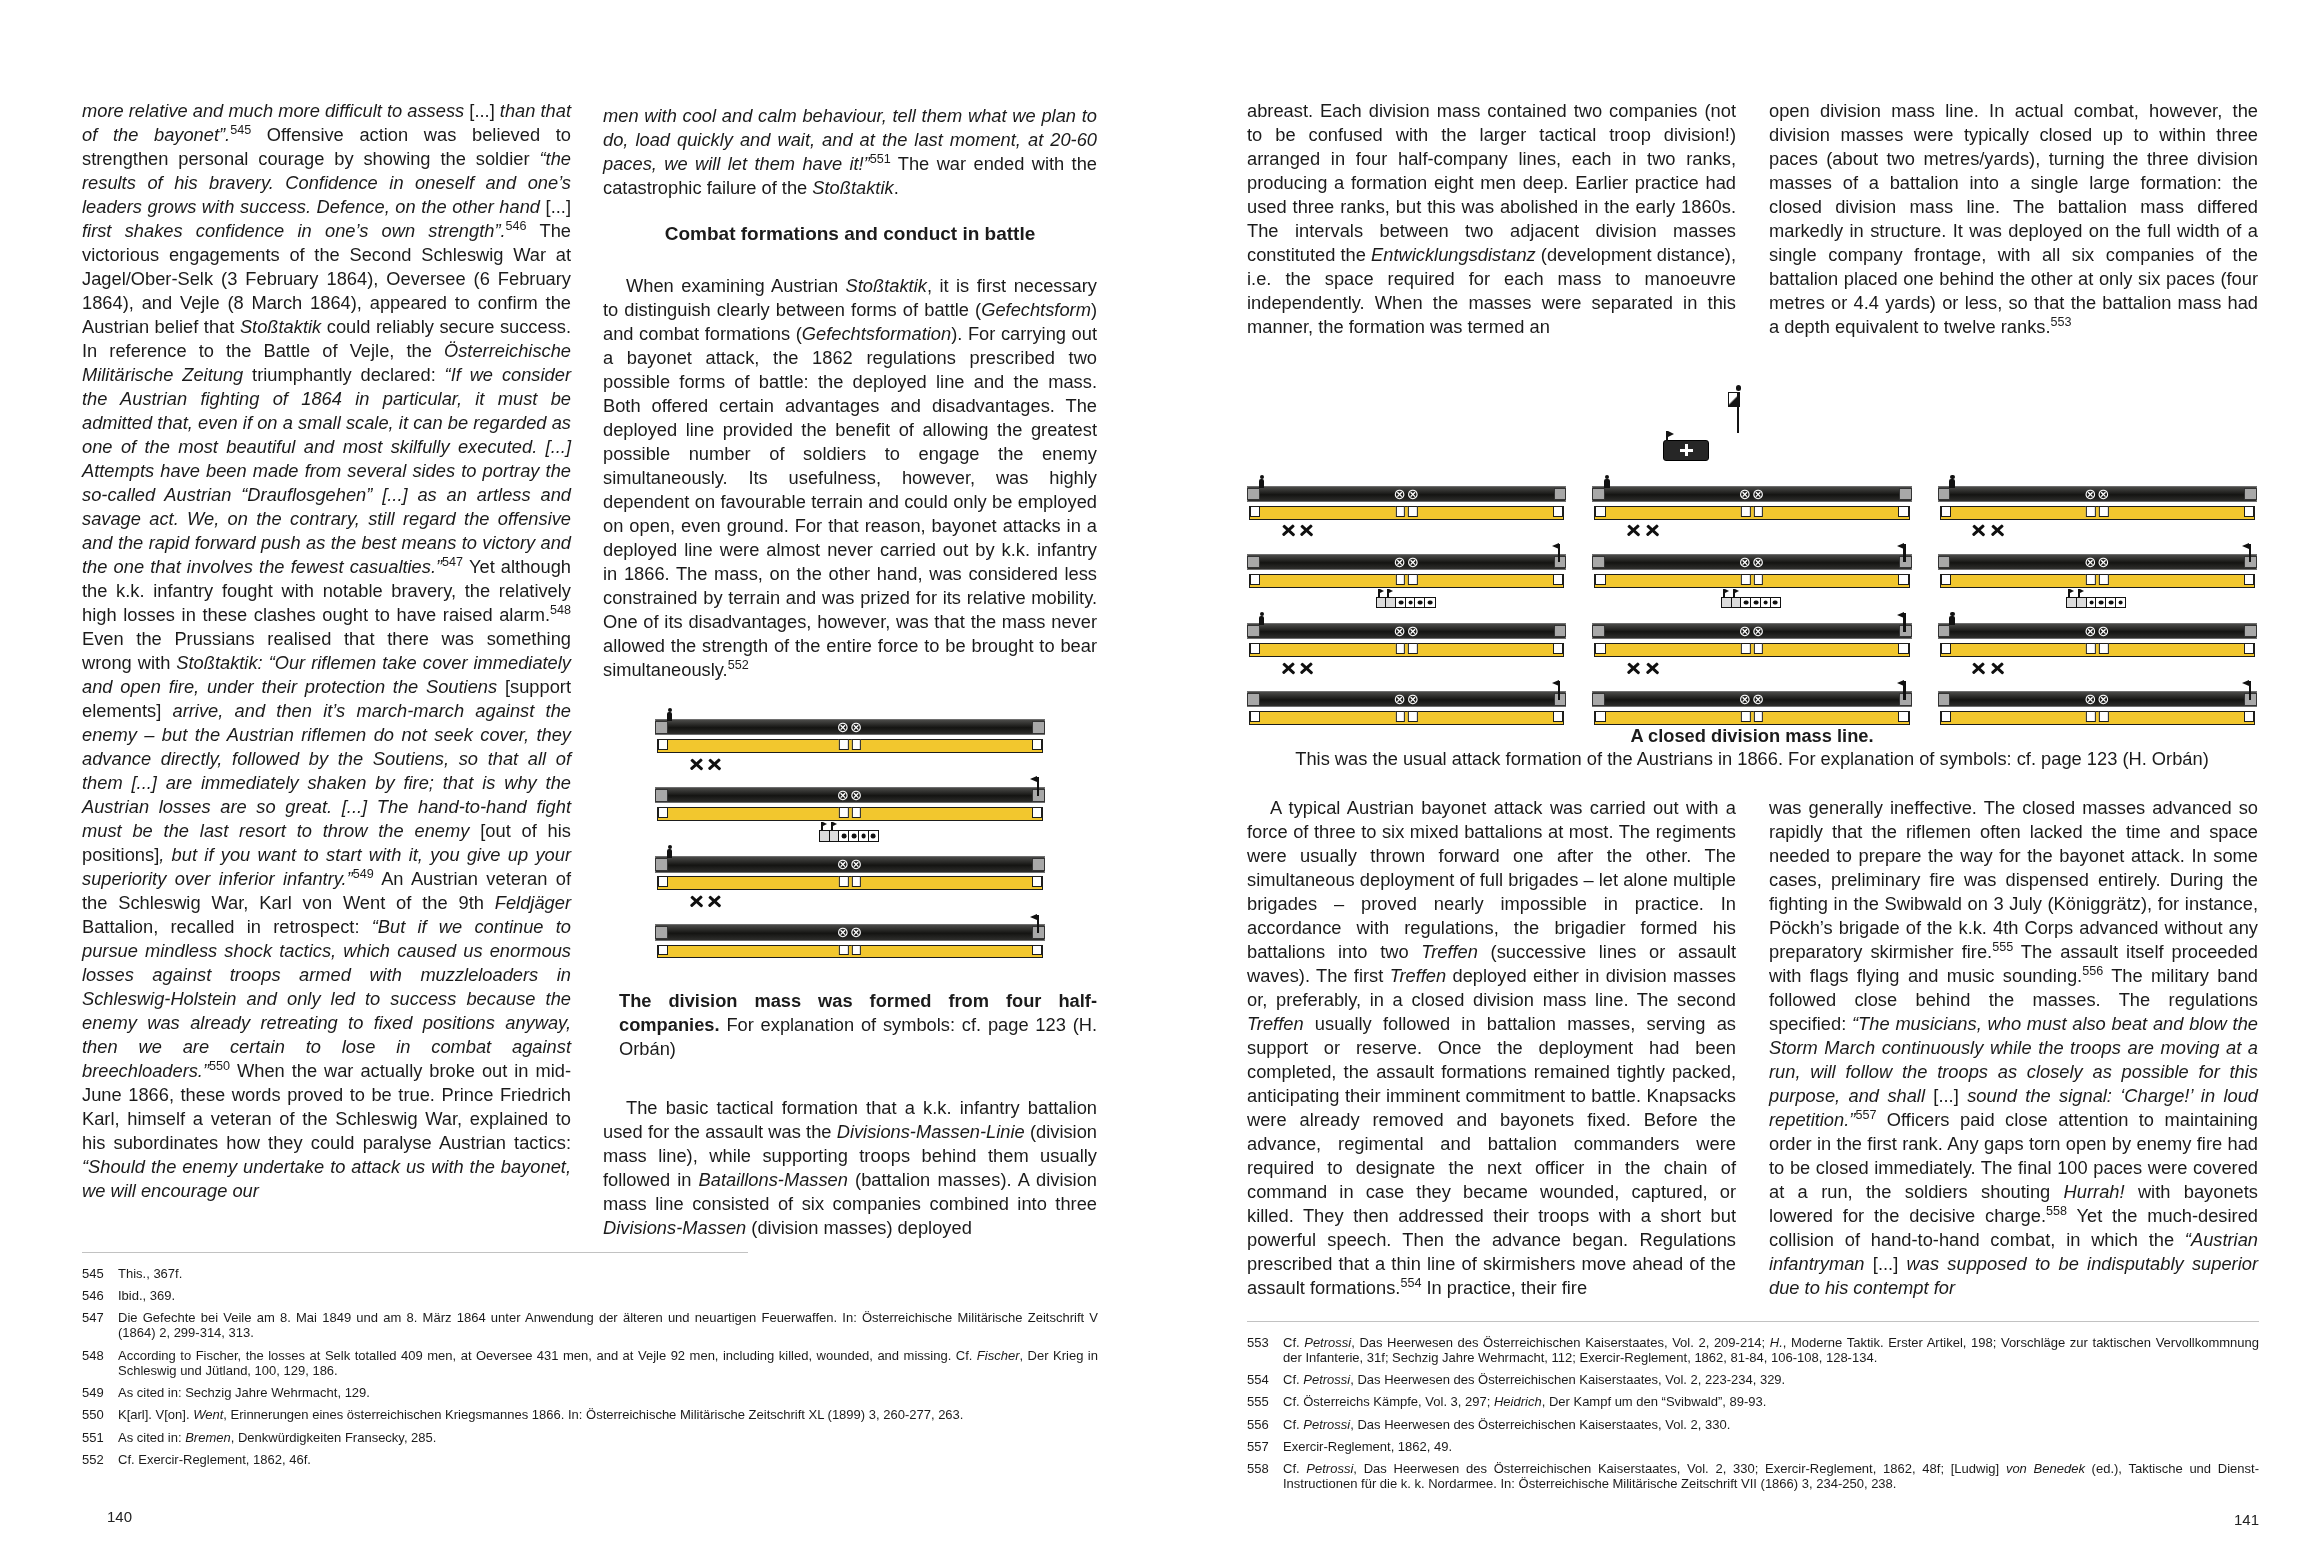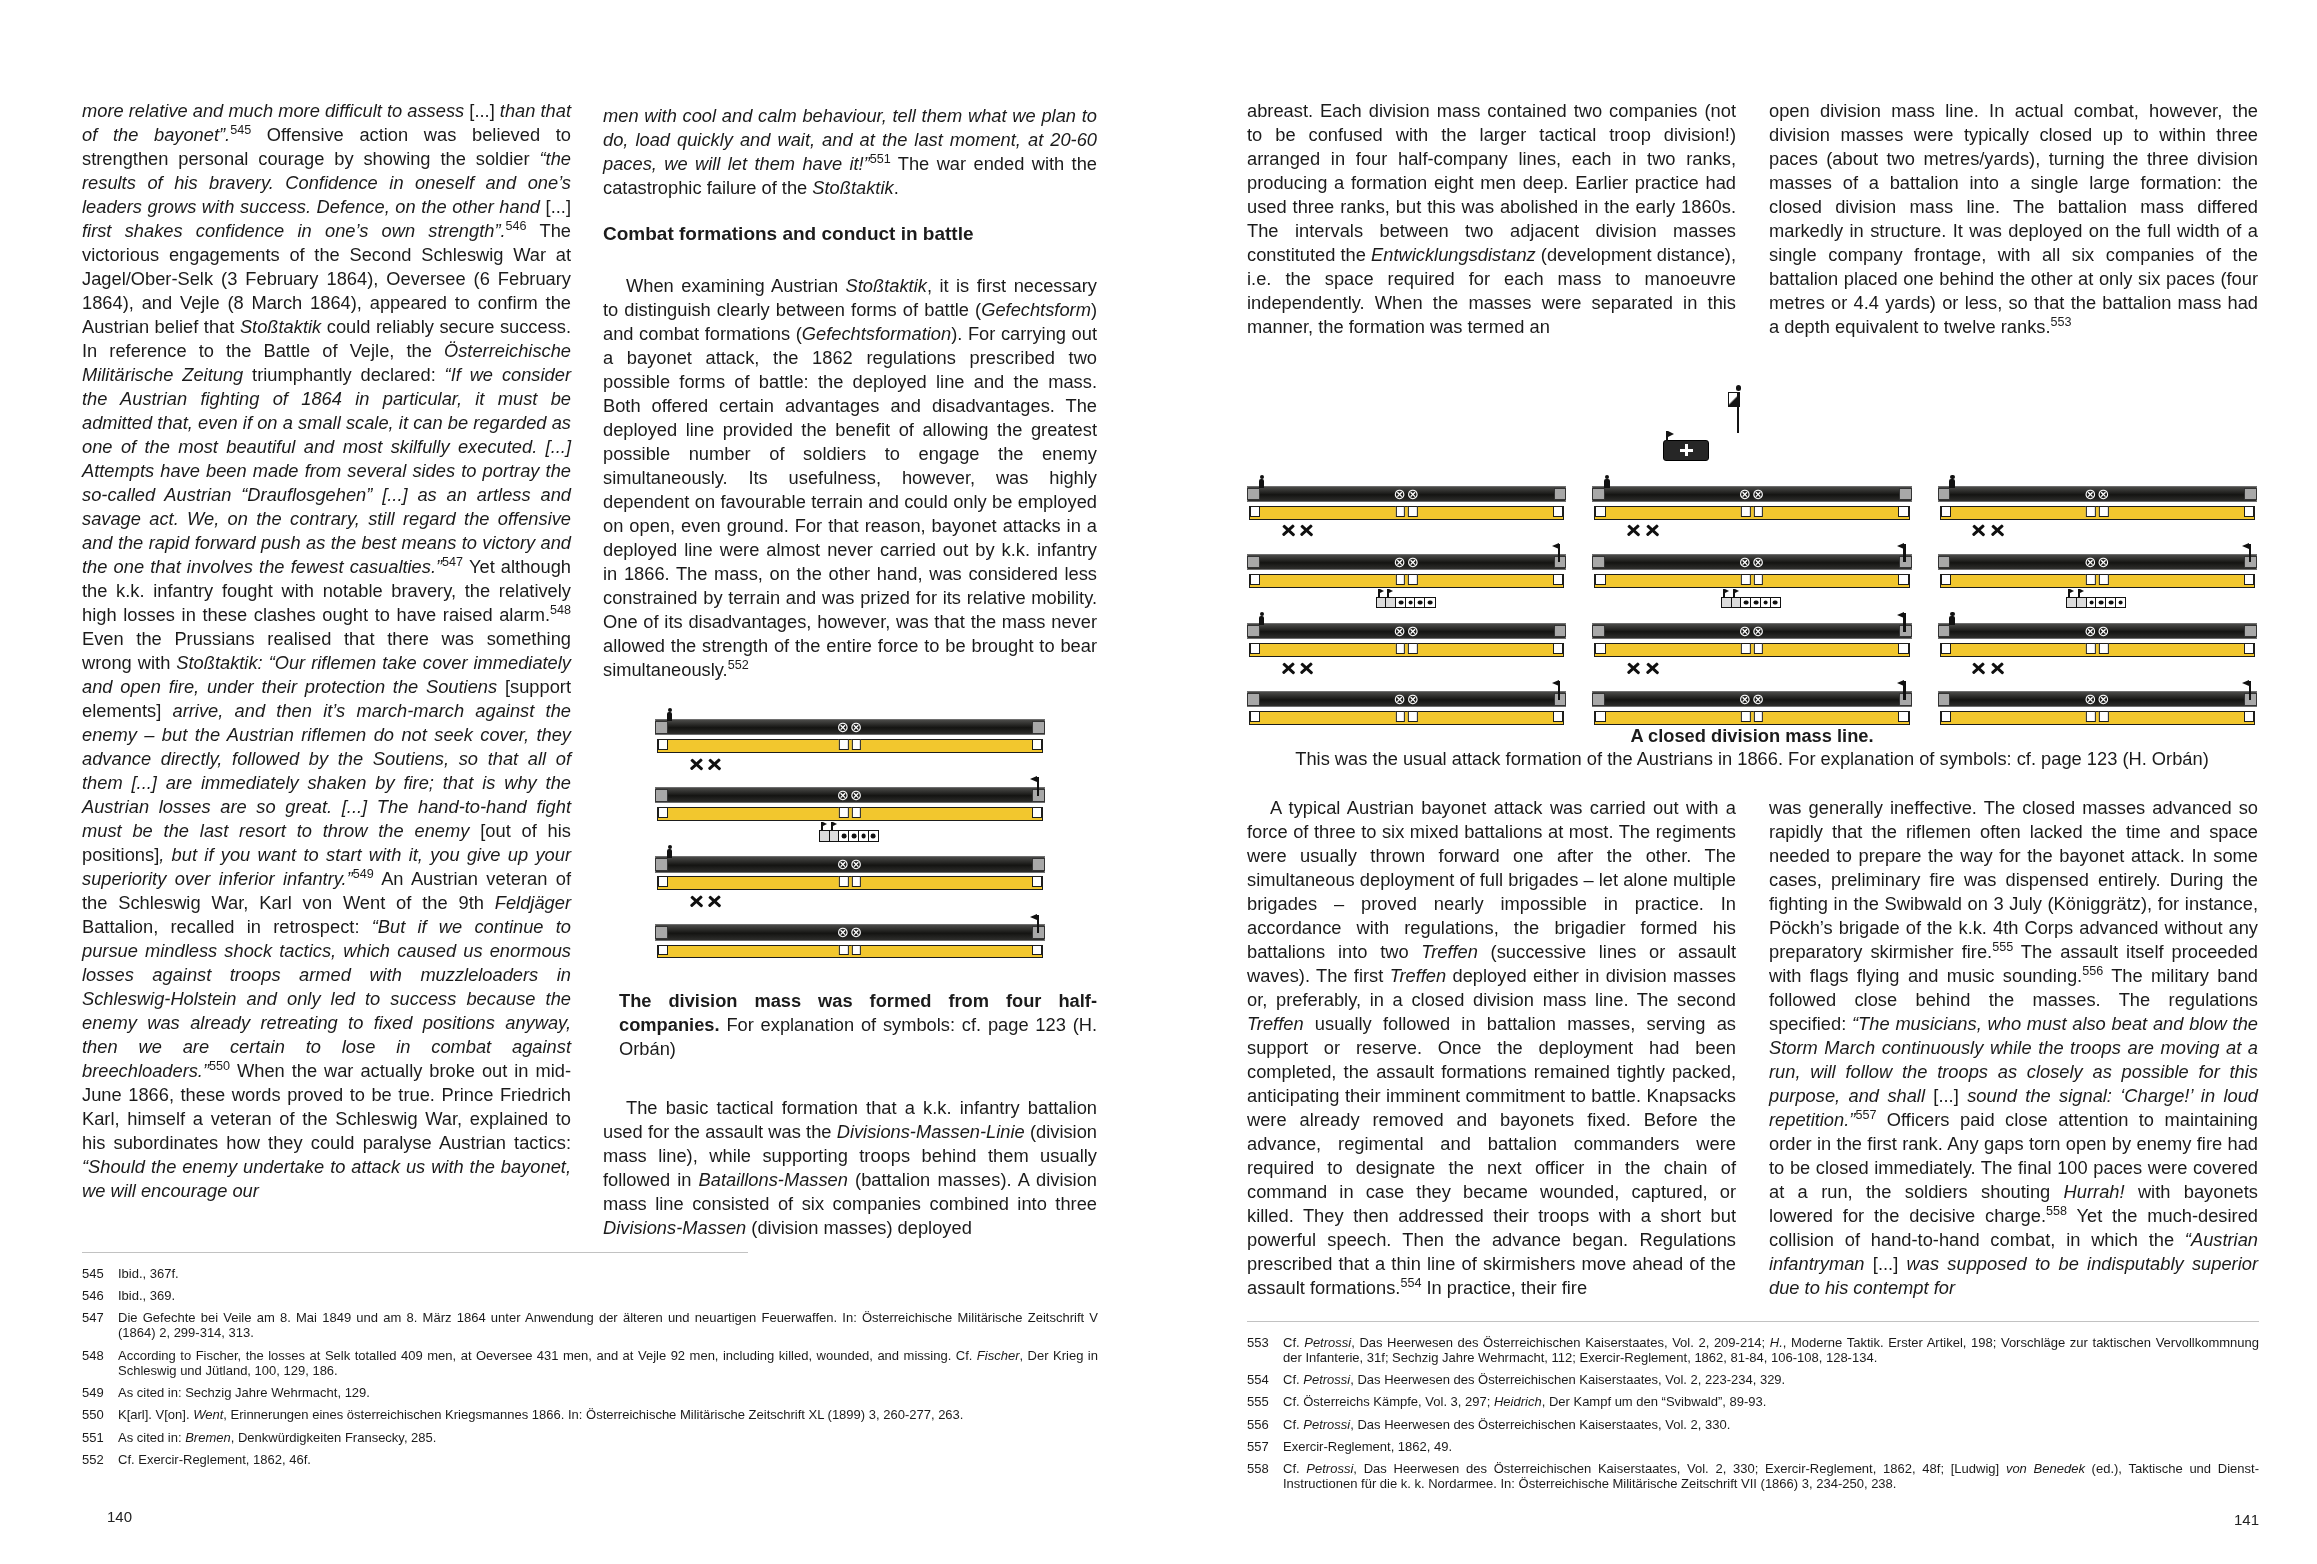--- a/index.html
+++ b/index.html
@@ -4,21 +4,21 @@
 <style>
   html,body{margin:0;padding:0;}
   body{
     width:2317px;height:1564px;position:relative;background:#ffffff;
     font-family:"Liberation Sans",sans-serif;color:#1b1b1b;
     -webkit-font-smoothing:antialiased;
   }
   .col{position:absolute;}
   .bodytext{font-size:18.3px;line-height:24px;text-align:justify;}
   .indent{text-indent:23px;}
-  .heading{font-size:19px;font-weight:bold;text-align:left;margin:23px 0 29px 0;}
+  .heading{font-size:19px;font-weight:bold;text-align:center;margin:23px 0 29px 0;}
   .caption{font-size:18.3px;line-height:24px;text-align:justify;margin:29px 0 0 16px;}
   .cap-center{position:absolute;text-align:center;font-size:18.3px;line-height:23px;}
   .cap-title{font-weight:bold;text-align:center;}
   .pageno{position:absolute;font-size:15px;color:#222;}
   sup{font-size:12.6px;line-height:0;vertical-align:super;}
 
   
   .footblock{position:absolute;}
   .fnrule{border-top:1px solid #c2c2c2;height:0;margin:0 0 12.6px 0;}
   .fnrule.short{width:666px;}
@@ -179,21 +179,21 @@
       </figure>
 
       <p class="caption"><b>The division mass was formed from four half-companies.</b> For explanation of symbols: cf. page 123 (H. Orbán)</p>
       <p class="bodytext indent" style="margin-top:35px;">The basic tactical formation that a k.k. infantry battalion used for the assault was the <i>Divisions-Massen-Linie</i> (division mass line), while supporting troops behind them usually followed in <i>Bataillons-Massen</i> (battalion masses). A division mass line consisted of six companies combined into three <i>Divisions-Massen</i> (division masses) deployed</p>
     </div>
 
     <div class="footblock" style="left:82px;top:1252px;width:1016px;">
       <div class="fnrule short"></div>
       <div class="fn">
           <span class="fn-num">545</span>
-          <span class="fn-text">Ibid., 367f.</span>
+          <span class="fn-text">This., 367f.</span>
         </div>
       <div class="fn">
           <span class="fn-num">546</span>
           <span class="fn-text">Ibid., 369.</span>
         </div>
       <div class="fn">
           <span class="fn-num">547</span>
           <span class="fn-text">Die Gefechte bei Veile am 8. Mai 1849 und am 8. März 1864 unter Anwendung der älteren und neuartigen Feuerwaffen. In: Österreichische Militärische Zeitschrift V (1864) 2, 299-314, 313.</span>
         </div>
       <div class="fn">

